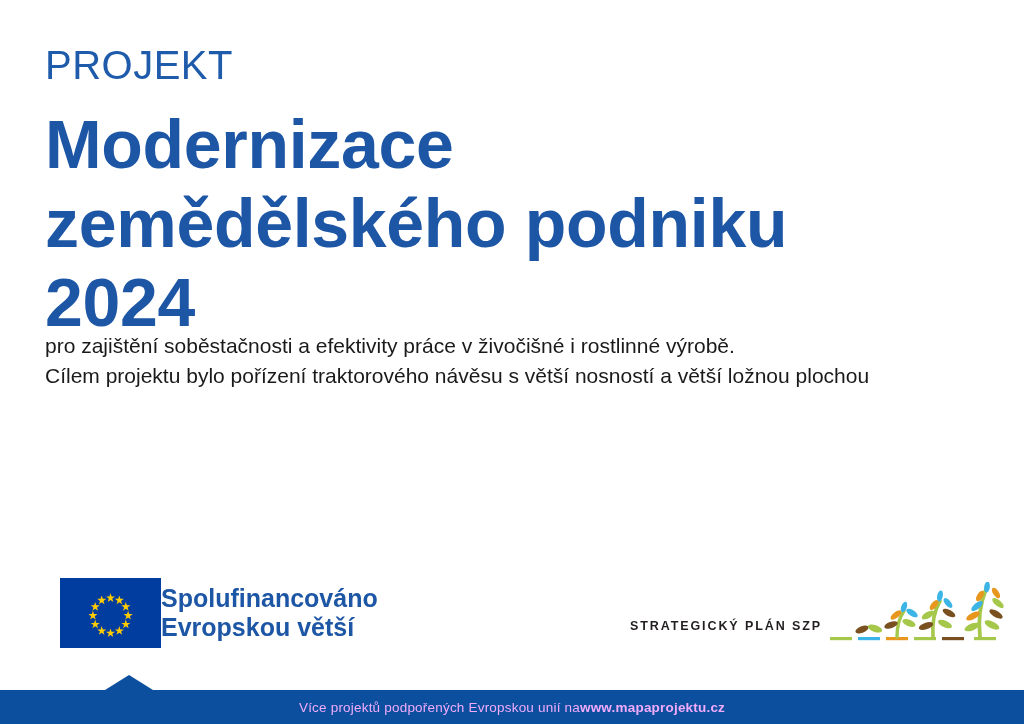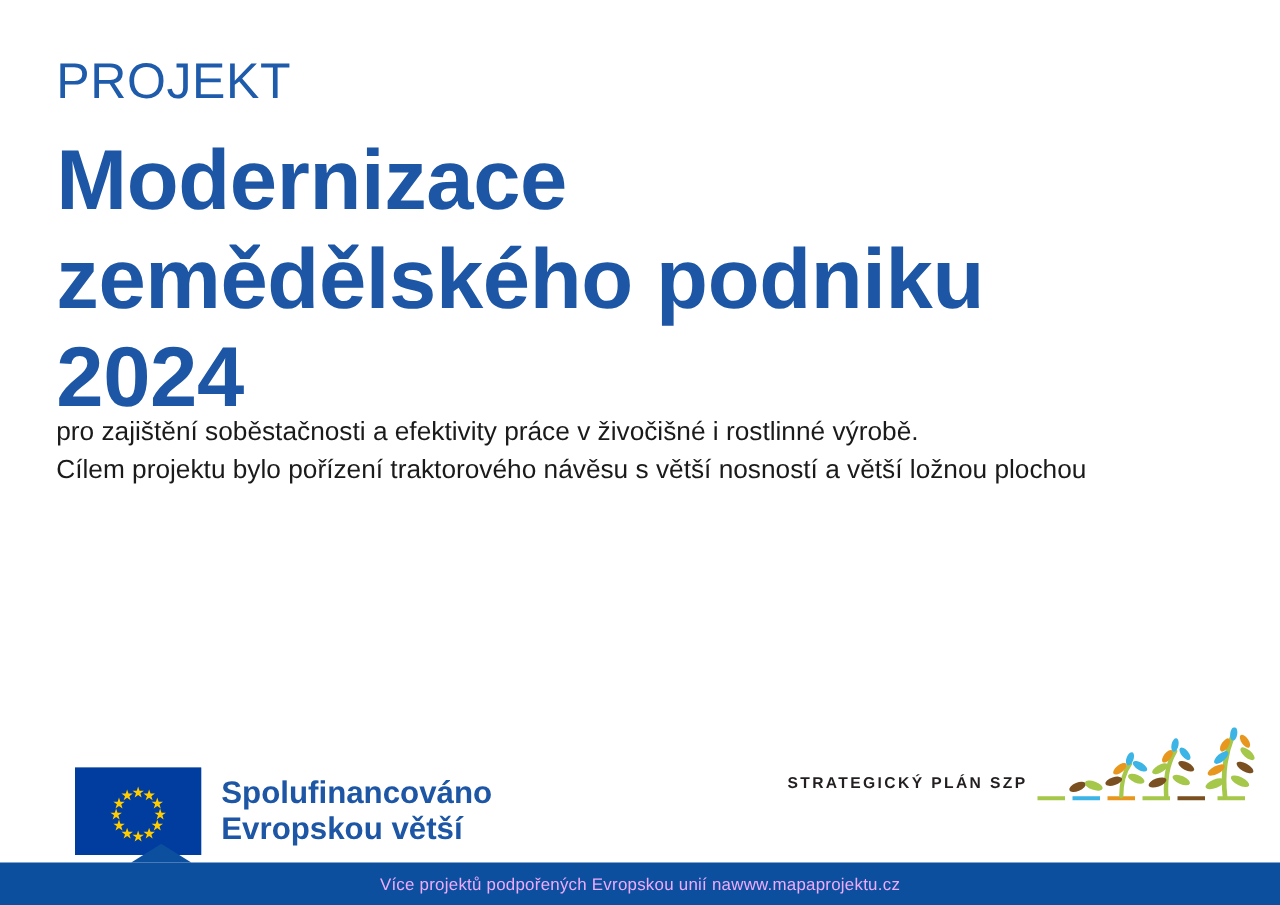--- a/index.html
+++ b/index.html
@@ -78,22 +78,20 @@
     white-space: nowrap;
   }
 
   
   .eu-logo {
     position: absolute;
     left: 60px;
     top: 578px;
     display: flex;
     align-items: center;
-    gap: 16px;
-    margin-top: 36px;
   }
   .eu-flag {
     position: relative;
     width: 101px;
     height: 70px;
     background: #003d9e;
     flex: 0 0 auto;
   }
   .eu-flag svg {
     display: block;
@@ -157,21 +155,21 @@
     width: 1024px;
     height: 34px;
     display: flex;
     align-items: center;
     justify-content: center;
     font-size: 13.5px;
     color: #f0abfc;
     letter-spacing: 0.2px;
   }
   .footer-text .strong {
-    font-weight: 400;
+    font-weight: 700;
   }
 </style>
 </head>
 <body>
 
 <div class="poster">
 
   <div class="headline-block">
     <div class="kicker">PROJEKT</div>
     <h1 class="project-title">Modernizace zemědělského podniku 2024</h1>

